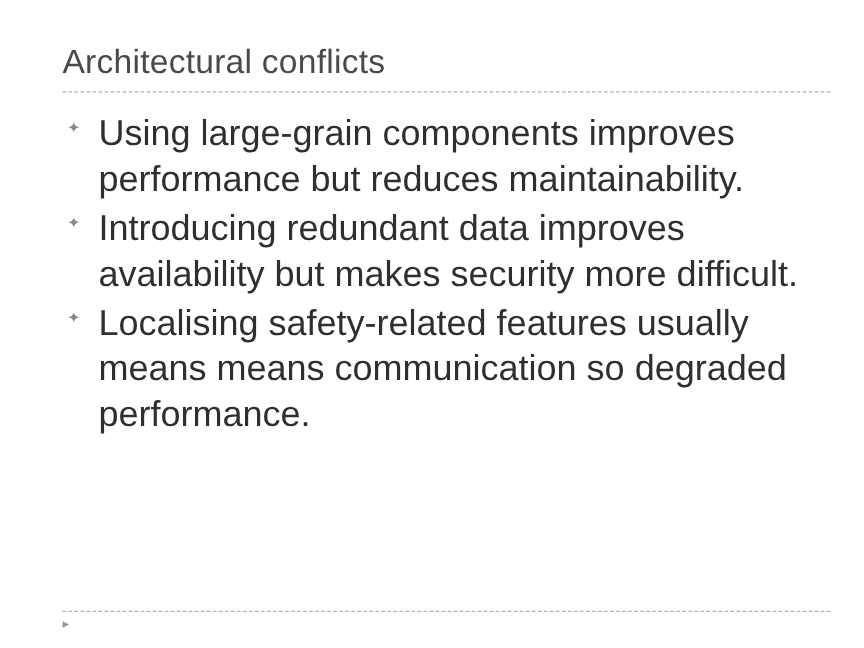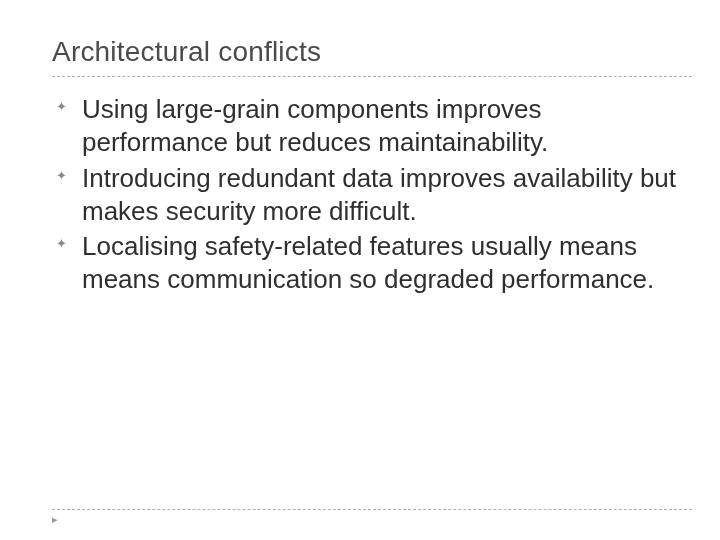--- a/index.html
+++ b/index.html
@@ -30,21 +30,21 @@
   }
   .bullet-icon {
     flex: 0 0 26px;
     padding-top: 7px;
     color: #888;
     font-size: 13px;
     line-height: 1;
   }
   .bullet-text {
     flex: 1;
-    font-size: 26px;
+    font-size: 30px;
     line-height: 1.28;
     color: #2f2f2f;
   }
   .footer-line {
     position: absolute;
     left: 40px;
     right: 40px;
     bottom: 30px;
     border-top: 1px dashed #b0b0b0;
   }

